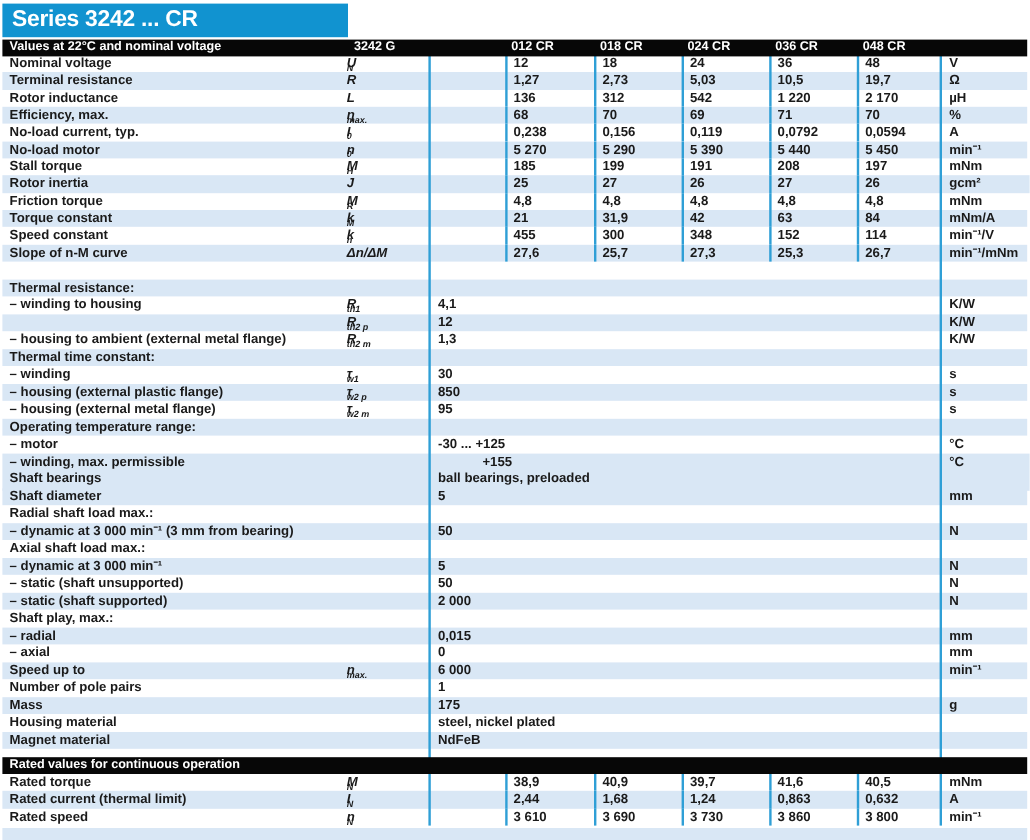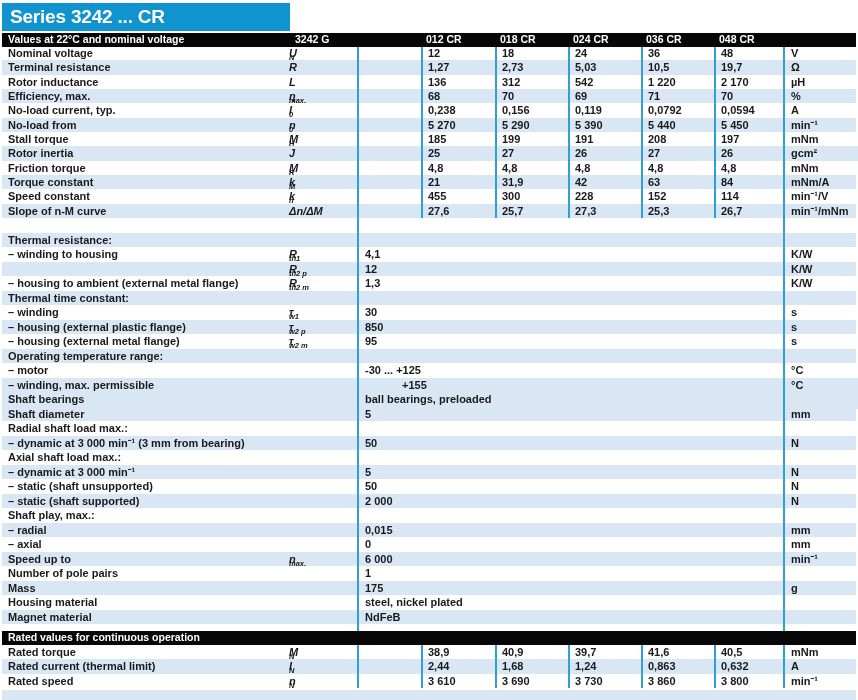--- a/index.html
+++ b/index.html
@@ -112,21 +112,21 @@
       <span class="c-label">No-load current, typ.</span>
       <span class="c-sym"><span>I</span><sub>0</sub></span>
       <span class="vcell" style="left: 419px; width: 74px;">0,238</span>
       <span class="vcell" style="left: 493px; width: 73px;">0,156</span>
       <span class="vcell" style="left: 566px; width: 73px;">0,119</span>
       <span class="vcell" style="left: 639px; width: 73px;">0,0792</span>
       <span class="vcell" style="left: 712px; width: 71px;">0,0594</span>
       <span class="c-unit">A</span>
     </div>
     <div class="row shaded" style="top: 117.666px; height: 14.3333px; line-height: 14.3333px;">
-      <span class="c-label">No-load from</span>
+      <span class="c-label">No-load motor</span>
       <span class="c-sym"><span>n</span><sub>0</sub></span>
       <span class="vcell" style="left: 419px; width: 74px;">5 270</span>
       <span class="vcell" style="left: 493px; width: 73px;">5 290</span>
       <span class="vcell" style="left: 566px; width: 73px;">5 390</span>
       <span class="vcell" style="left: 639px; width: 73px;">5 440</span>
       <span class="vcell" style="left: 712px; width: 71px;">5 450</span>
       <span class="c-unit">min⁻¹</span>
     </div>
     <div class="row" style="top: 132px; height: 14.3333px; line-height: 14.3333px;">
       <span class="c-label">Stall torque</span>
@@ -166,21 +166,21 @@
       <span class="vcell" style="left: 566px; width: 73px;">42</span>
       <span class="vcell" style="left: 639px; width: 73px;">63</span>
       <span class="vcell" style="left: 712px; width: 71px;">84</span>
       <span class="c-unit">mNm/A</span>
     </div>
     <div class="row" style="top: 189.333px; height: 14.3333px; line-height: 14.3333px;">
       <span class="c-label">Speed constant</span>
       <span class="c-sym"><span>k</span><sub>n</sub></span>
       <span class="vcell" style="left: 419px; width: 74px;">455</span>
       <span class="vcell" style="left: 493px; width: 73px;">300</span>
-      <span class="vcell" style="left: 566px; width: 73px;">228</span>
+      <span class="vcell" style="left: 566px; width: 73px;">348</span>
       <span class="vcell" style="left: 639px; width: 73px;">152</span>
       <span class="vcell" style="left: 712px; width: 71px;">114</span>
       <span class="c-unit">min⁻¹/V</span>
     </div>
     <div class="row shaded" style="top: 203.666px; height: 14.3333px; line-height: 14.3333px;">
       <span class="c-label">Slope of n-M curve</span>
       <span class="c-sym">Δn/ΔM</span>
       <span class="vcell" style="left: 419px; width: 74px;">27,6</span>
       <span class="vcell" style="left: 493px; width: 73px;">25,7</span>
       <span class="vcell" style="left: 566px; width: 73px;">27,3</span>

